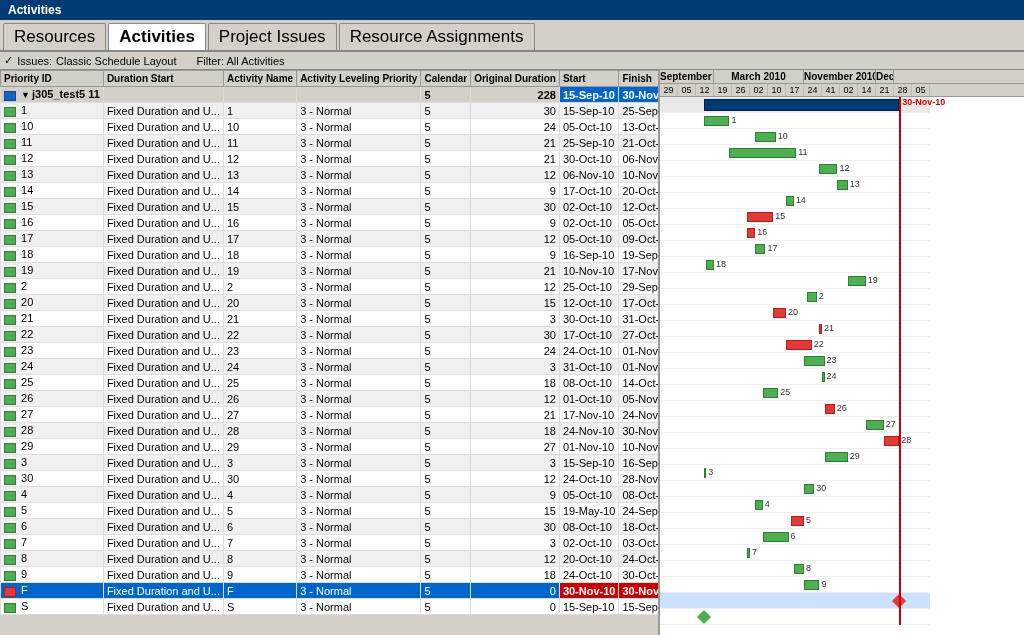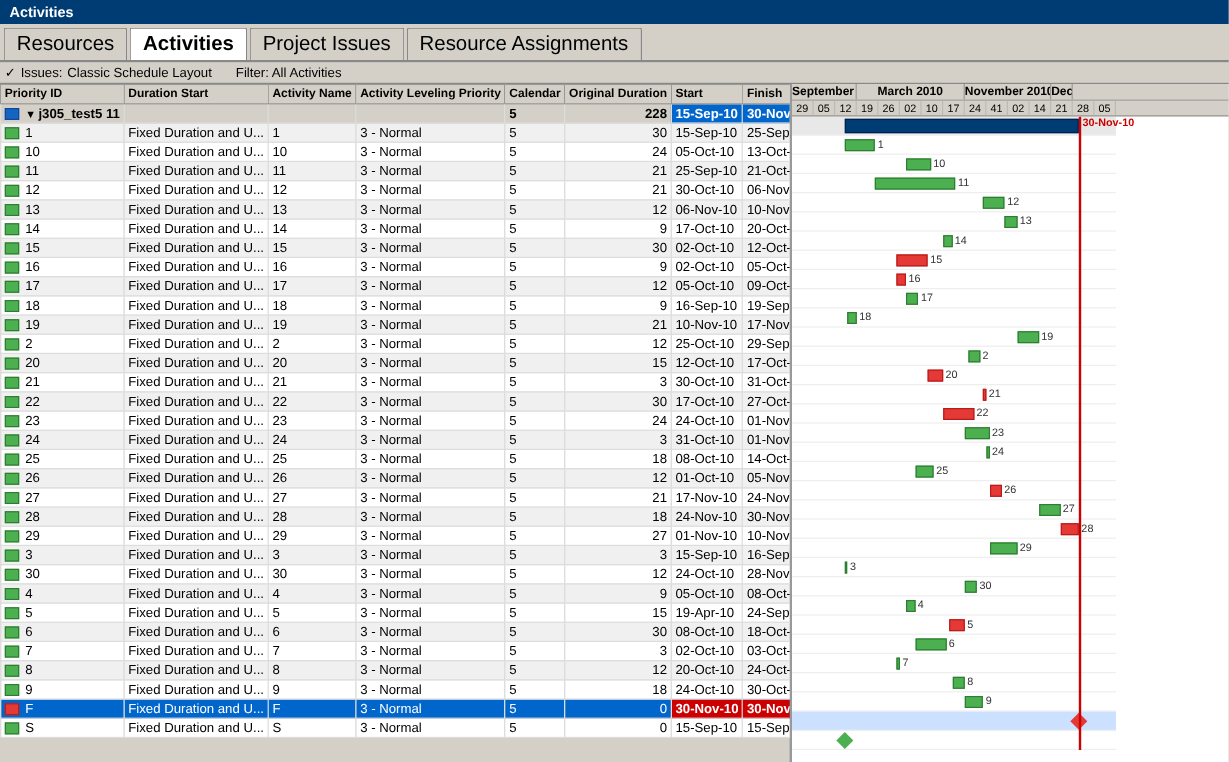--- a/index.html
+++ b/index.html
@@ -564,21 +564,21 @@
           <tr>
     <td>
       <span style="display:inline-block;width:12px;height:10px;background:#4CAF50;border:1px solid #2e7d32;margin-right:2px;vertical-align:middle;"></span>
       5
     </td>
     <td>Fixed Duration and U...</td>
     <td>5</td>
     <td>3 - Normal</td>
     <td>5</td>
     <td style="text-align:right">15</td>
-    <td style="">19-Apr-10</td>
+    <td style="">19-May-10</td>
     <td style="">24-Sep-10</td>
 
   </tr>
           <tr>
     <td>
       <span style="display:inline-block;width:12px;height:10px;background:#4CAF50;border:1px solid #2e7d32;margin-right:2px;vertical-align:middle;"></span>
       6
     </td>
     <td>Fixed Duration and U...</td>
     <td>6</td>

